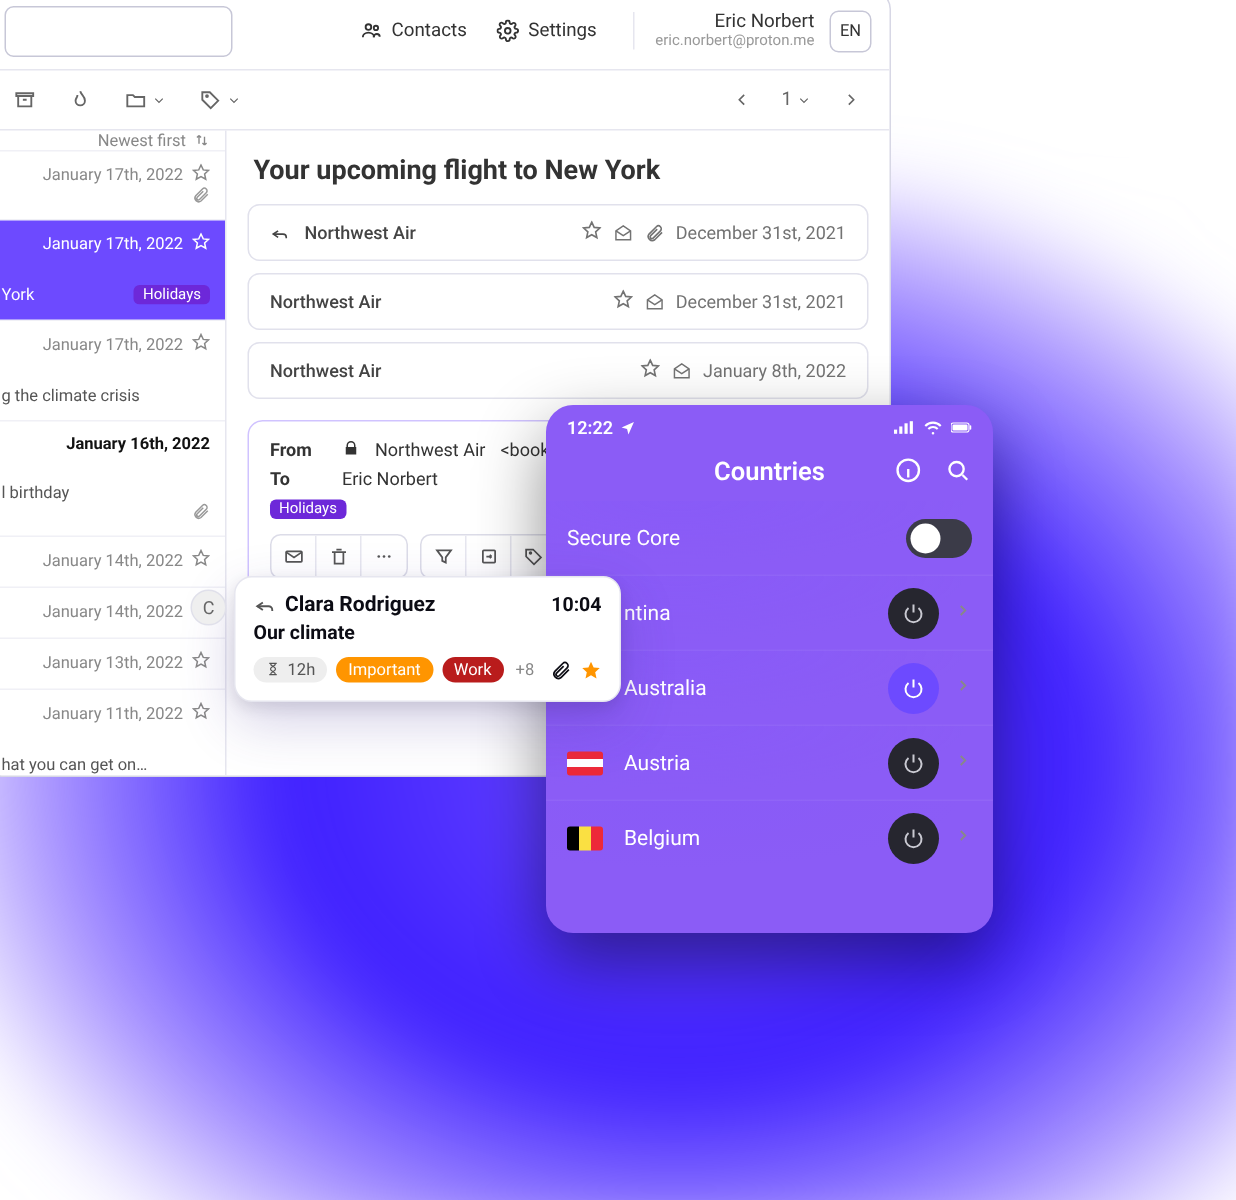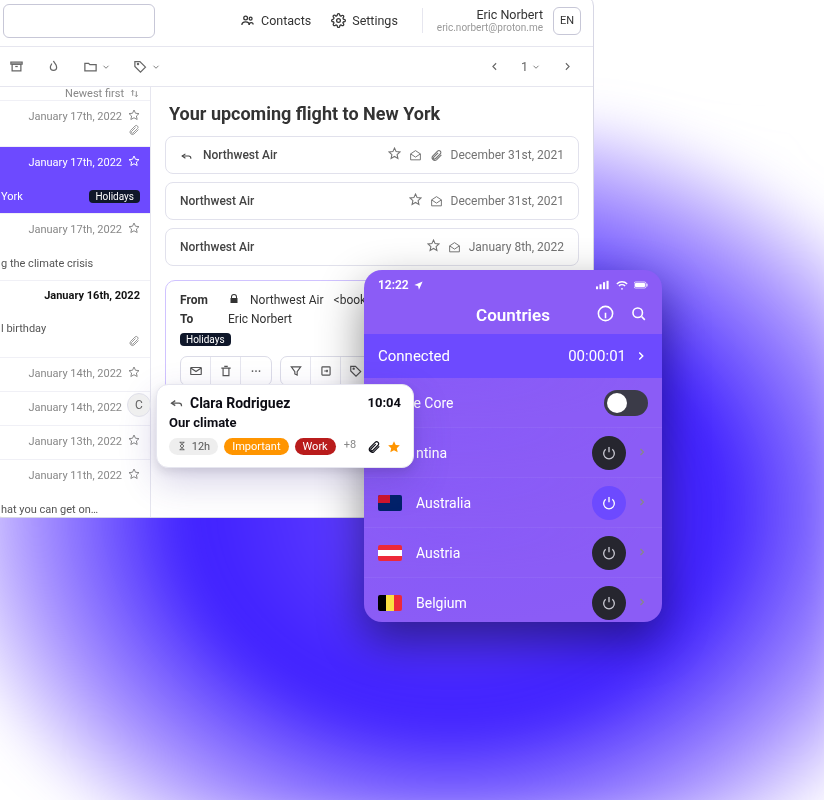--- a/index.html
+++ b/index.html
@@ -32,21 +32,21 @@
   .sort-row svg{width:11px;height:11px}
   .list-item{padding:8px 10px 10px;border-bottom:1px solid #f0f0f6;color:#444;position:relative}
   .li-date{display:flex;align-items:center;gap:6px;justify-content:flex-end;font-size:11px;color:#888}
   .li-date svg{width:12px;height:12px}
   .li-sub{margin-top:20px;font-size:11px;color:#555;white-space:nowrap;overflow:hidden}
   .paperclip{display:flex;justify-content:flex-end}
   .paperclip svg{width:12px;height:12px;color:#999}
   .list-item.sel{background:#6d4aff;color:#fff}
   .list-item.sel .li-date,.list-item.sel .li-sub{color:#fff}
   .badge{display:inline-block;font-size:10px;padding:1px 6px;border-radius:4px;color:#fff}
-  .badge.holidays{background:#0f172a}
+  .badge.holidays{background:#6d28d9}
   .list-item.bold .li-date{color:#111;font-weight:700}
 
   .read-col{flex:1 1 auto;display:flex;flex-direction:column;min-width:0}
   .thread-title{font-size:18px;font-weight:700;margin:16px 18px 12px}
   .thread-row{margin:0 14px 8px;border:1px solid #e1e1ec;border-radius:8px;height:38px;display:flex;align-items:center;padding:0 14px;gap:10px;font-size:12px;color:#444}
   .thread-row .name{font-weight:500}
   .thread-row .meta{margin-left:auto;display:flex;align-items:center;gap:8px;color:#737373}
   .thread-row .meta svg{width:13px;height:13px}
 
   .reader{margin:6px 14px 0;border:1.5px solid #d0c3ff;border-radius:10px;padding:12px 14px 16px;position:relative}
@@ -60,25 +60,25 @@
   .tool-grp{display:flex;border:1px solid #dcdce8;border-radius:7px;overflow:hidden}
   .tool-grp .tl{width:30px;height:28px;display:flex;align-items:center;justify-content:center;border-right:1px solid #e6e6ef}
   .tool-grp .tl:last-child{border-right:none}
   .tool-grp svg{width:14px;height:14px;color:#555}
   .body-text{font-size:12.5px;color:#222}
   .reader-star{position:absolute;right:12px;top:10px;color:#999}
   .reader-star svg{width:13px;height:13px}
 
   .popup{position:absolute;left:156px;top:384px;width:258px;background:#fff;border-radius:12px;z-index:4;border:1px solid #e6e6ef;box-shadow:0 14px 36px rgba(70,50,150,0.22),0 4px 10px rgba(0,0,0,0.10);padding:10px 12px 12px}
   .avatar{width:24px;height:24px;border-radius:50%;background:#efefef;border:1px solid #e0e0ea;display:inline-flex;align-items:center;justify-content:center;font-size:12px;color:#666;position:absolute;left:-30px;top:8px}
-  .pp-row1{display:flex;}
+  .pp-row1{display:flex;align-items:center}
   .pp-name{font-weight:700;font-size:14px}
   .pp-time{margin-left:auto;font-weight:700;font-size:13px}
   .pp-subj{font-weight:700;font-size:13px;margin-top:4px}
-  .pp-meta{display:flex;gap:6px;margin-top:8px}
+  .pp-meta{display:flex;align-items:center;gap:6px;margin-top:8px}
   .chip{font-size:11px;padding:2px 8px;border-radius:999px;color:#fff}
   .chip.exp{background:#eee;color:#555}
   .chip.imp{background:#ff9500}
   .chip.work{background:#b91c1c}
   .plus-cnt{font-size:11px;color:#888;margin-left:2px}
   .pp-icons{display:flex;gap:6px;margin-left:auto;align-items:center}
   .pp-icons svg{width:14px;height:14px}
   .pp-icons .star{color:#ff9500}
   .reply-ic{width:15px;height:15px;margin-right:6px;color:#555}
 
@@ -477,27 +477,20 @@
             <circle cx="12" cy="12" r="9"></circle>
             <path d="M12 8h.01"></path>
             <path d="M11 12h1v5h1"></path>
           </svg></span>
       <span><svg viewBox="0 0 24 24" fill="none" stroke="currentColor" stroke-width="2">
             <circle cx="11" cy="11" r="6"></circle>
             <path d="M20 20l-4-4"></path>
           </svg></span>
     </span>
   </div>
-  <div class="conn">
-    <span>Connected</span>
-    <span class="timer">00:00:01</span>
-    <svg viewBox="0 0 24 24" fill="none" stroke="currentColor" stroke-width="2.5">
-        <path d="M9 6l6 6-6 6"></path>
-      </svg>
-  </div>
   <div class="vpn-row">
     <span>Secure Core</span>
     <div class="switch">
         <div class="knob"></div>
       </div>
   </div>
   <div id="country-host">
       <div class="vpn-row">
         <span class="flag flag-ar"></span>
     <span>ntina</span>

